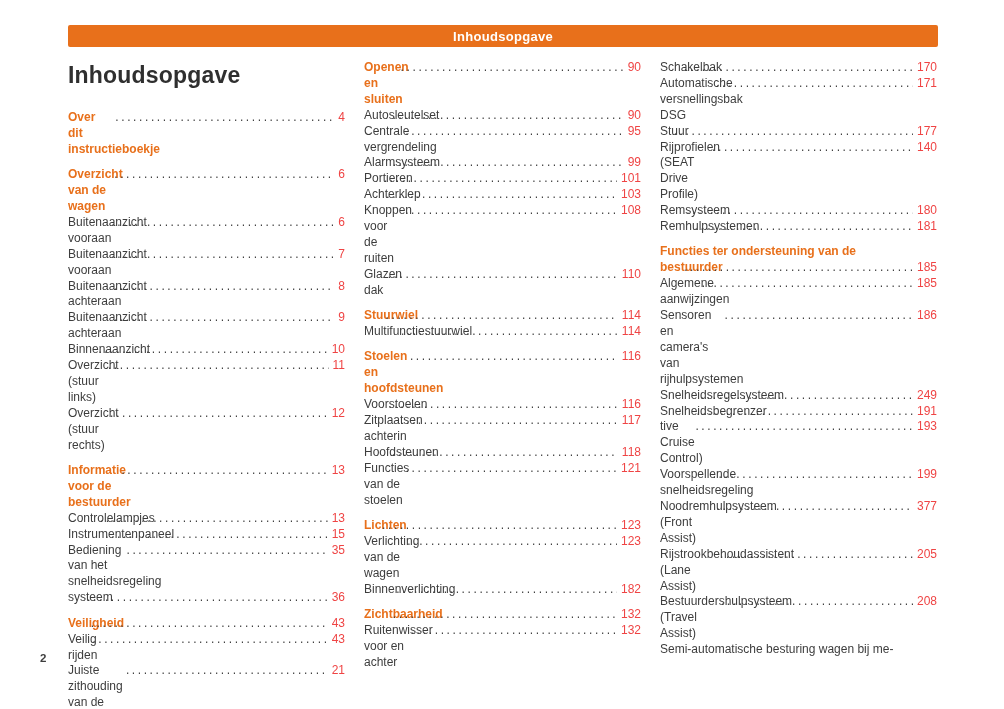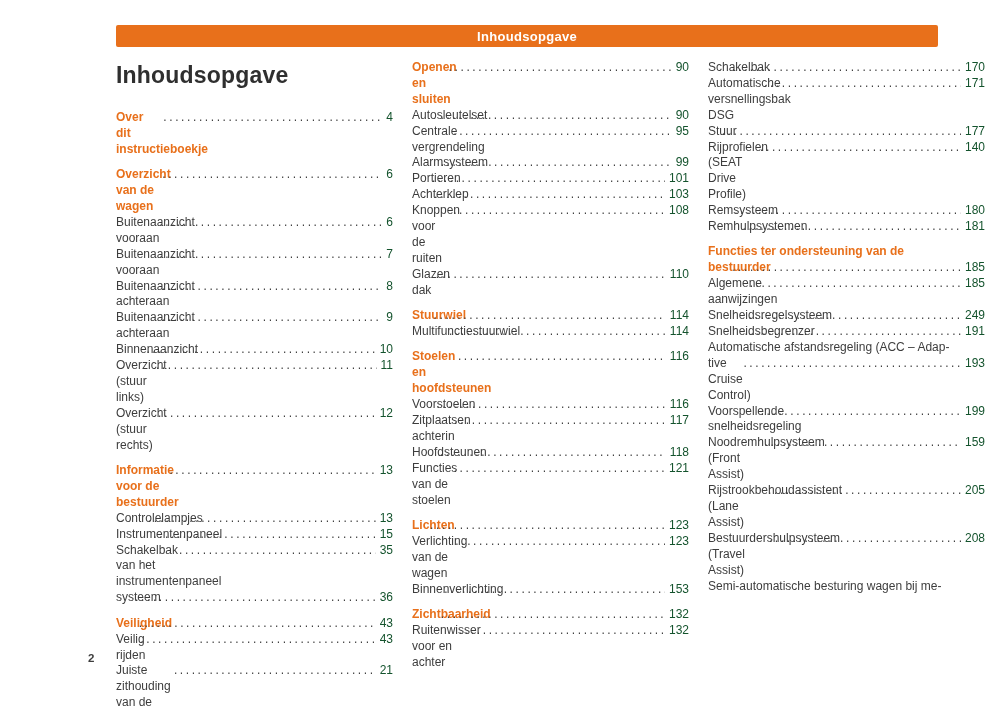--- a/index.html
+++ b/index.html
@@ -4,21 +4,21 @@
 <style>
   * { margin: 0; padding: 0; box-sizing: border-box; }
   html, body { background: #ffffff; }
   body {
     width: 1004px; height: 709px;
     position: relative;
     font-family: "Liberation Sans", sans-serif;
     color: #3d3d3d;
     overflow: hidden;
   }
-  .page { position: absolute; inset: 0; background: #ffffff; margin-left: 48px; }
+  .page { position: absolute; inset: 0; background: #ffffff; }
 
   .header-bar {
     position: absolute;
     left: 68px; right: 66px; top: 25px; height: 22px;
     background: var(--accent, #e8701b);
     border-radius: 2px;
     display: flex; align-items: center; justify-content: center;
     color: #ffffff; font-weight: bold; font-size: 13px;
     letter-spacing: 0.3px;
   }
@@ -54,21 +54,21 @@
   .entry .dots::after {
     content: "........................................................................................................................";
     letter-spacing: 2.6px;
     font-weight: normal;
     color: #3d3d3d;
     font-size: 12px;
   }
   .entry .pagenum {
     flex: 0 0 auto;
     font-weight: normal;
-    color: #14532d;
+    color: #ef4444;
     text-align: left;
   }
 
   .footer-pagenum {
     position: absolute;
     left: 40px; top: 652px;
     font-size: 11.5px; font-weight: bold; color: #3d3d3d;
   }
 </style>
 </head>
@@ -136,21 +136,21 @@
           <span class="label">Controlelampjes</span>
           <span class="dots"></span>
           <span class="pagenum">13</span>
         </div>
         <div class="entry item">
           <span class="label">Instrumentenpaneel</span>
           <span class="dots"></span>
           <span class="pagenum">15</span>
         </div>
         <div class="entry item">
-          <span class="label">Schakelbak van het instrumentenpaneel</span>
+          <span class="label">Bediening van het snelheidsregeling</span>
           <span class="dots"></span>
           <span class="pagenum">35</span>
         </div>
         <div class="entry item cont">
           <span class="label">systeem</span>
           <span class="dots"></span>
           <span class="pagenum">36</span>
         </div>
         <div class="entry heading">
           <span class="label">Veiligheid</span>
@@ -250,21 +250,21 @@
           <span class="pagenum">123</span>
         </div>
         <div class="entry item">
           <span class="label">Verlichting van de wagen</span>
           <span class="dots"></span>
           <span class="pagenum">123</span>
         </div>
         <div class="entry item">
           <span class="label">Binnenverlichting</span>
           <span class="dots"></span>
-          <span class="pagenum">153</span>
+          <span class="pagenum">182</span>
         </div>
         <div class="entry heading">
           <span class="label">Zichtbaarheid</span>
           <span class="dots"></span>
           <span class="pagenum">132</span>
         </div>
         <div class="entry item">
           <span class="label">Ruitenwisser voor en achter</span>
           <span class="dots"></span>
           <span class="pagenum">132</span>
@@ -308,46 +308,48 @@
           <span class="label">bestuurder</span>
           <span class="dots"></span>
           <span class="pagenum">185</span>
         </div>
         <div class="entry item">
           <span class="label">Algemene aanwijzingen</span>
           <span class="dots"></span>
           <span class="pagenum">185</span>
         </div>
         <div class="entry item">
+          <span class="label">Sensoren en camera's van rijhulpsystemen</span>
+          <span class="dots"></span>
+          <span class="pagenum">186</span>
+        </div>
+        <div class="entry item">
           <span class="label">Snelheidsregelsysteem</span>
           <span class="dots"></span>
           <span class="pagenum">249</span>
         </div>
         <div class="entry item">
           <span class="label">Snelheidsbegrenzer</span>
           <span class="dots"></span>
           <span class="pagenum">191</span>
-        </div>
-        <div class="entry item">
-          <span class="label">Automatische afstandsregeling (ACC – Adap-</span>
         </div>
         <div class="entry item cont">
           <span class="label">tive Cruise Control)</span>
           <span class="dots"></span>
           <span class="pagenum">193</span>
         </div>
         <div class="entry item">
           <span class="label">Voorspellende snelheidsregeling</span>
           <span class="dots"></span>
           <span class="pagenum">199</span>
         </div>
         <div class="entry item">
           <span class="label">Noodremhulpsysteem (Front Assist)</span>
           <span class="dots"></span>
-          <span class="pagenum">159</span>
+          <span class="pagenum">377</span>
         </div>
         <div class="entry item">
           <span class="label">Rijstrookbehoudassistent (Lane Assist)</span>
           <span class="dots"></span>
           <span class="pagenum">205</span>
         </div>
         <div class="entry item">
           <span class="label">Bestuurdershulpsysteem (Travel Assist)</span>
           <span class="dots"></span>
           <span class="pagenum">208</span>

